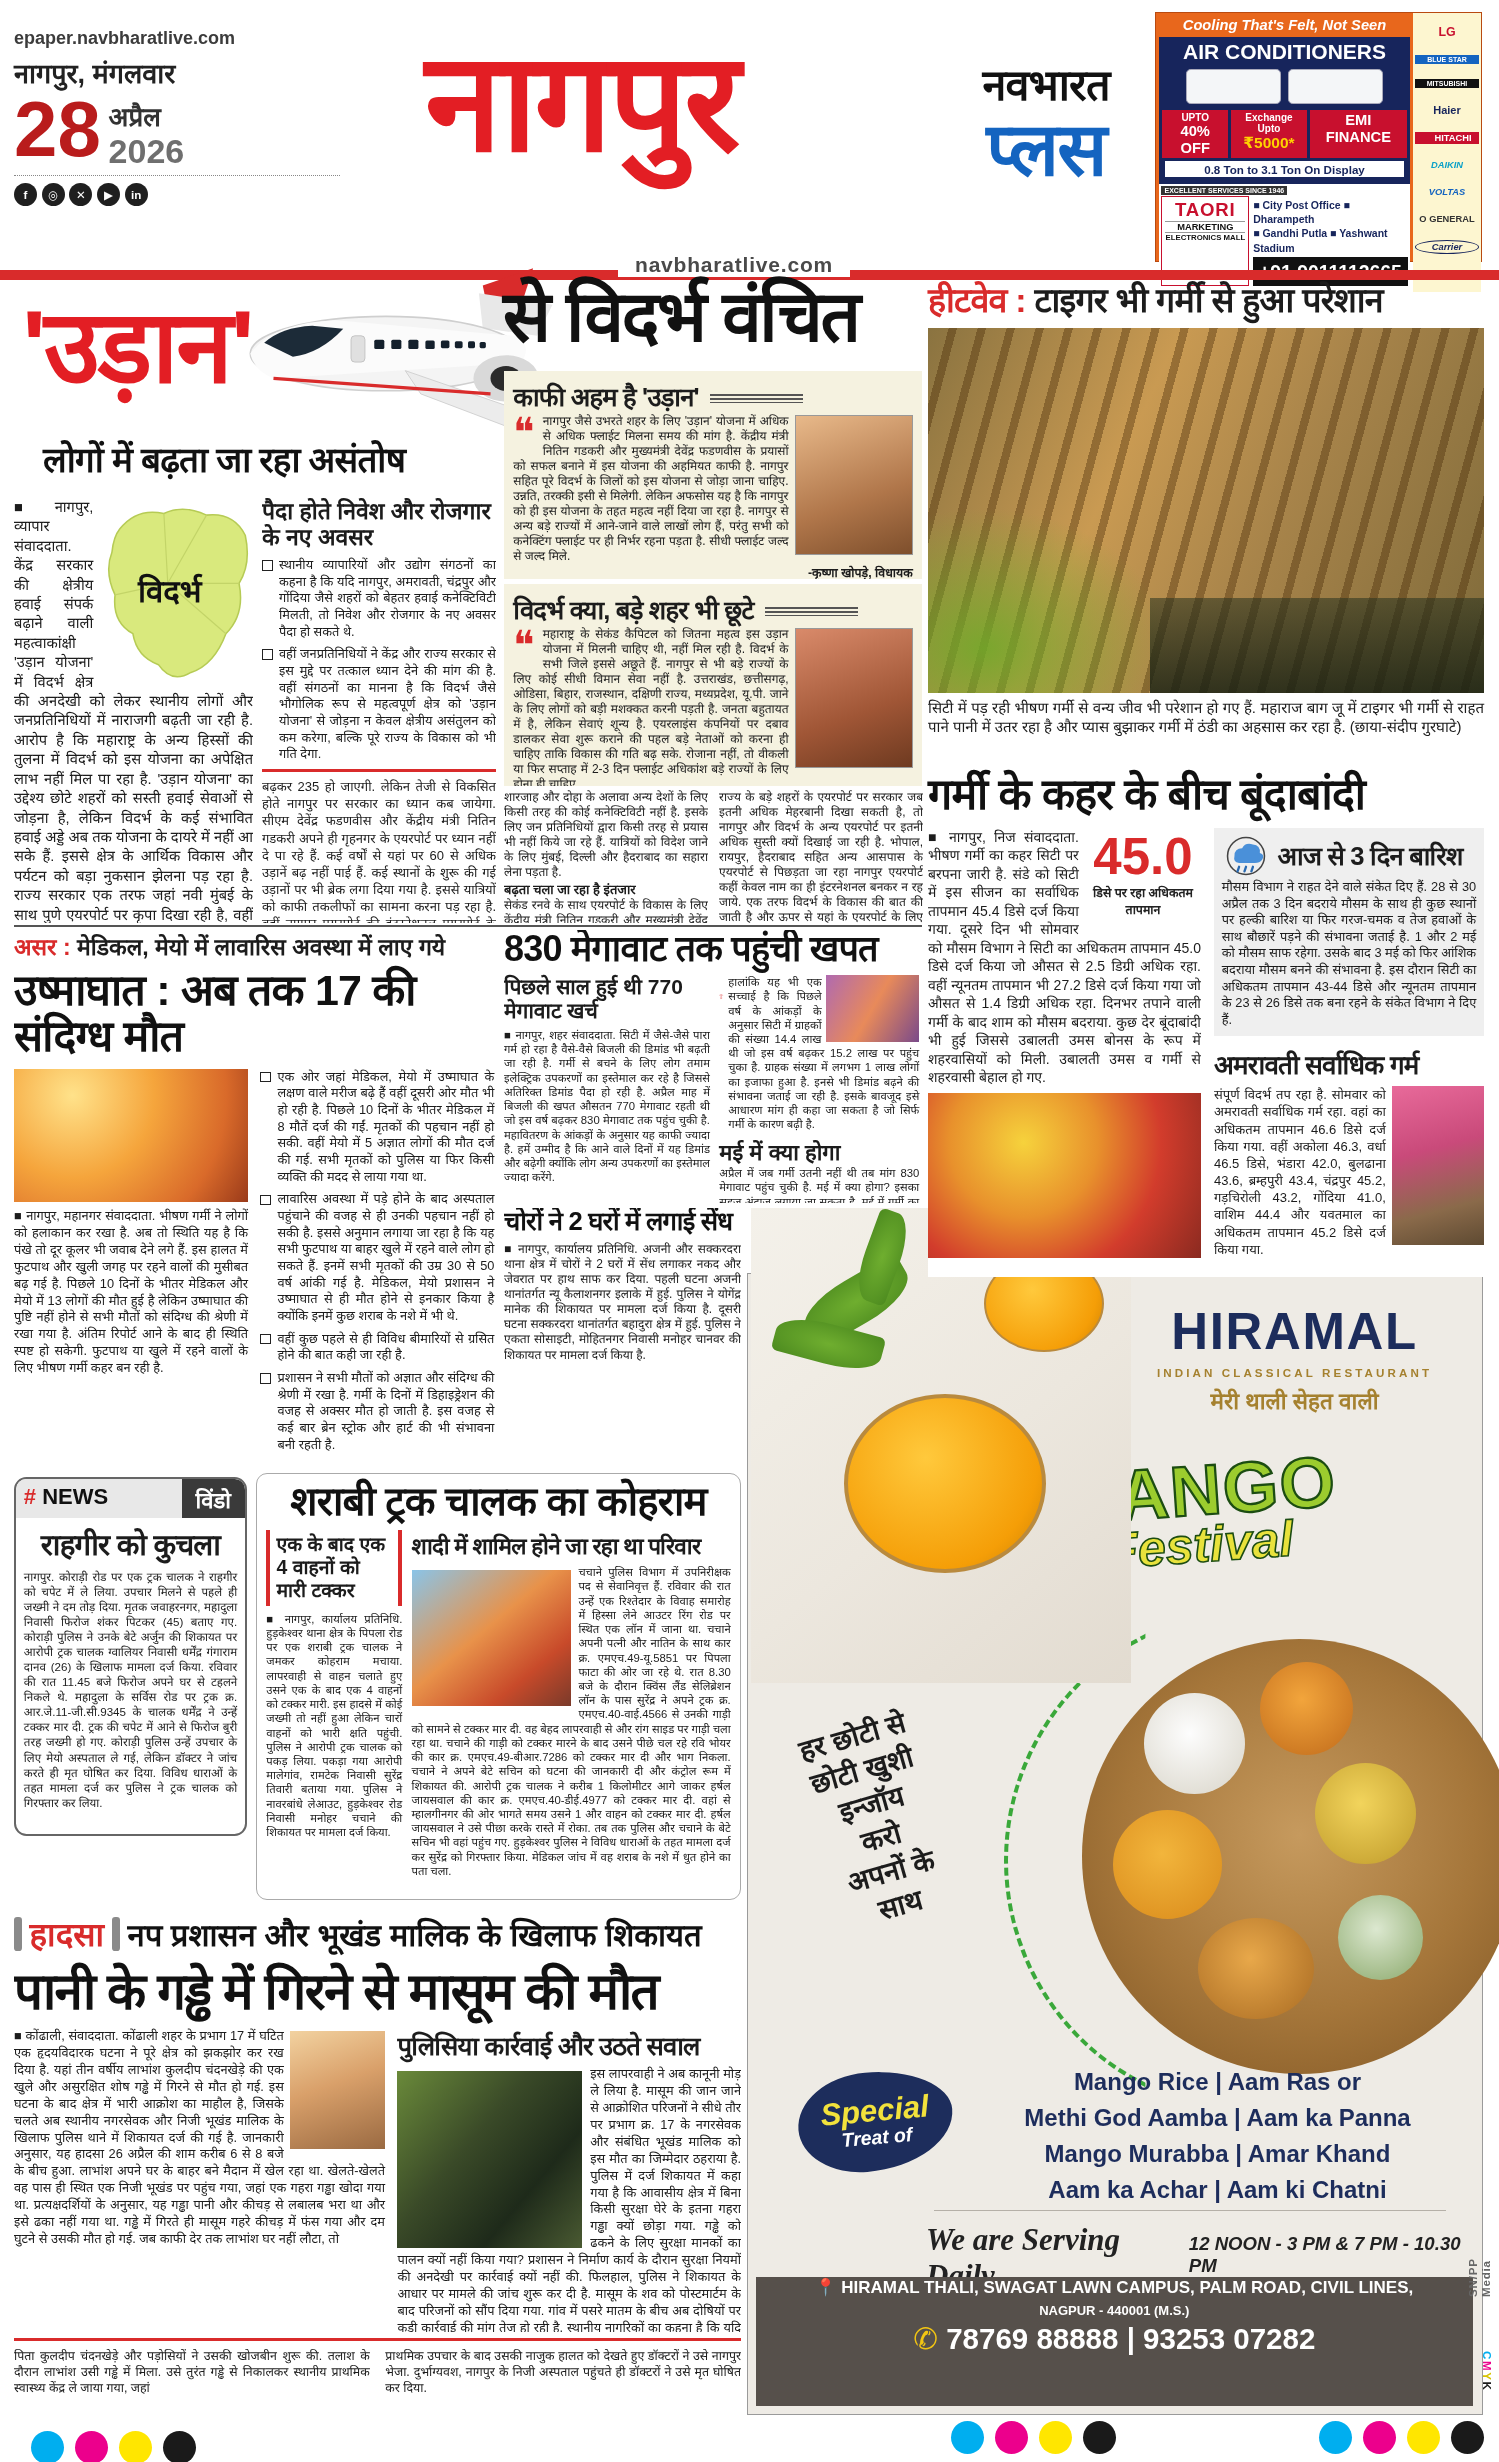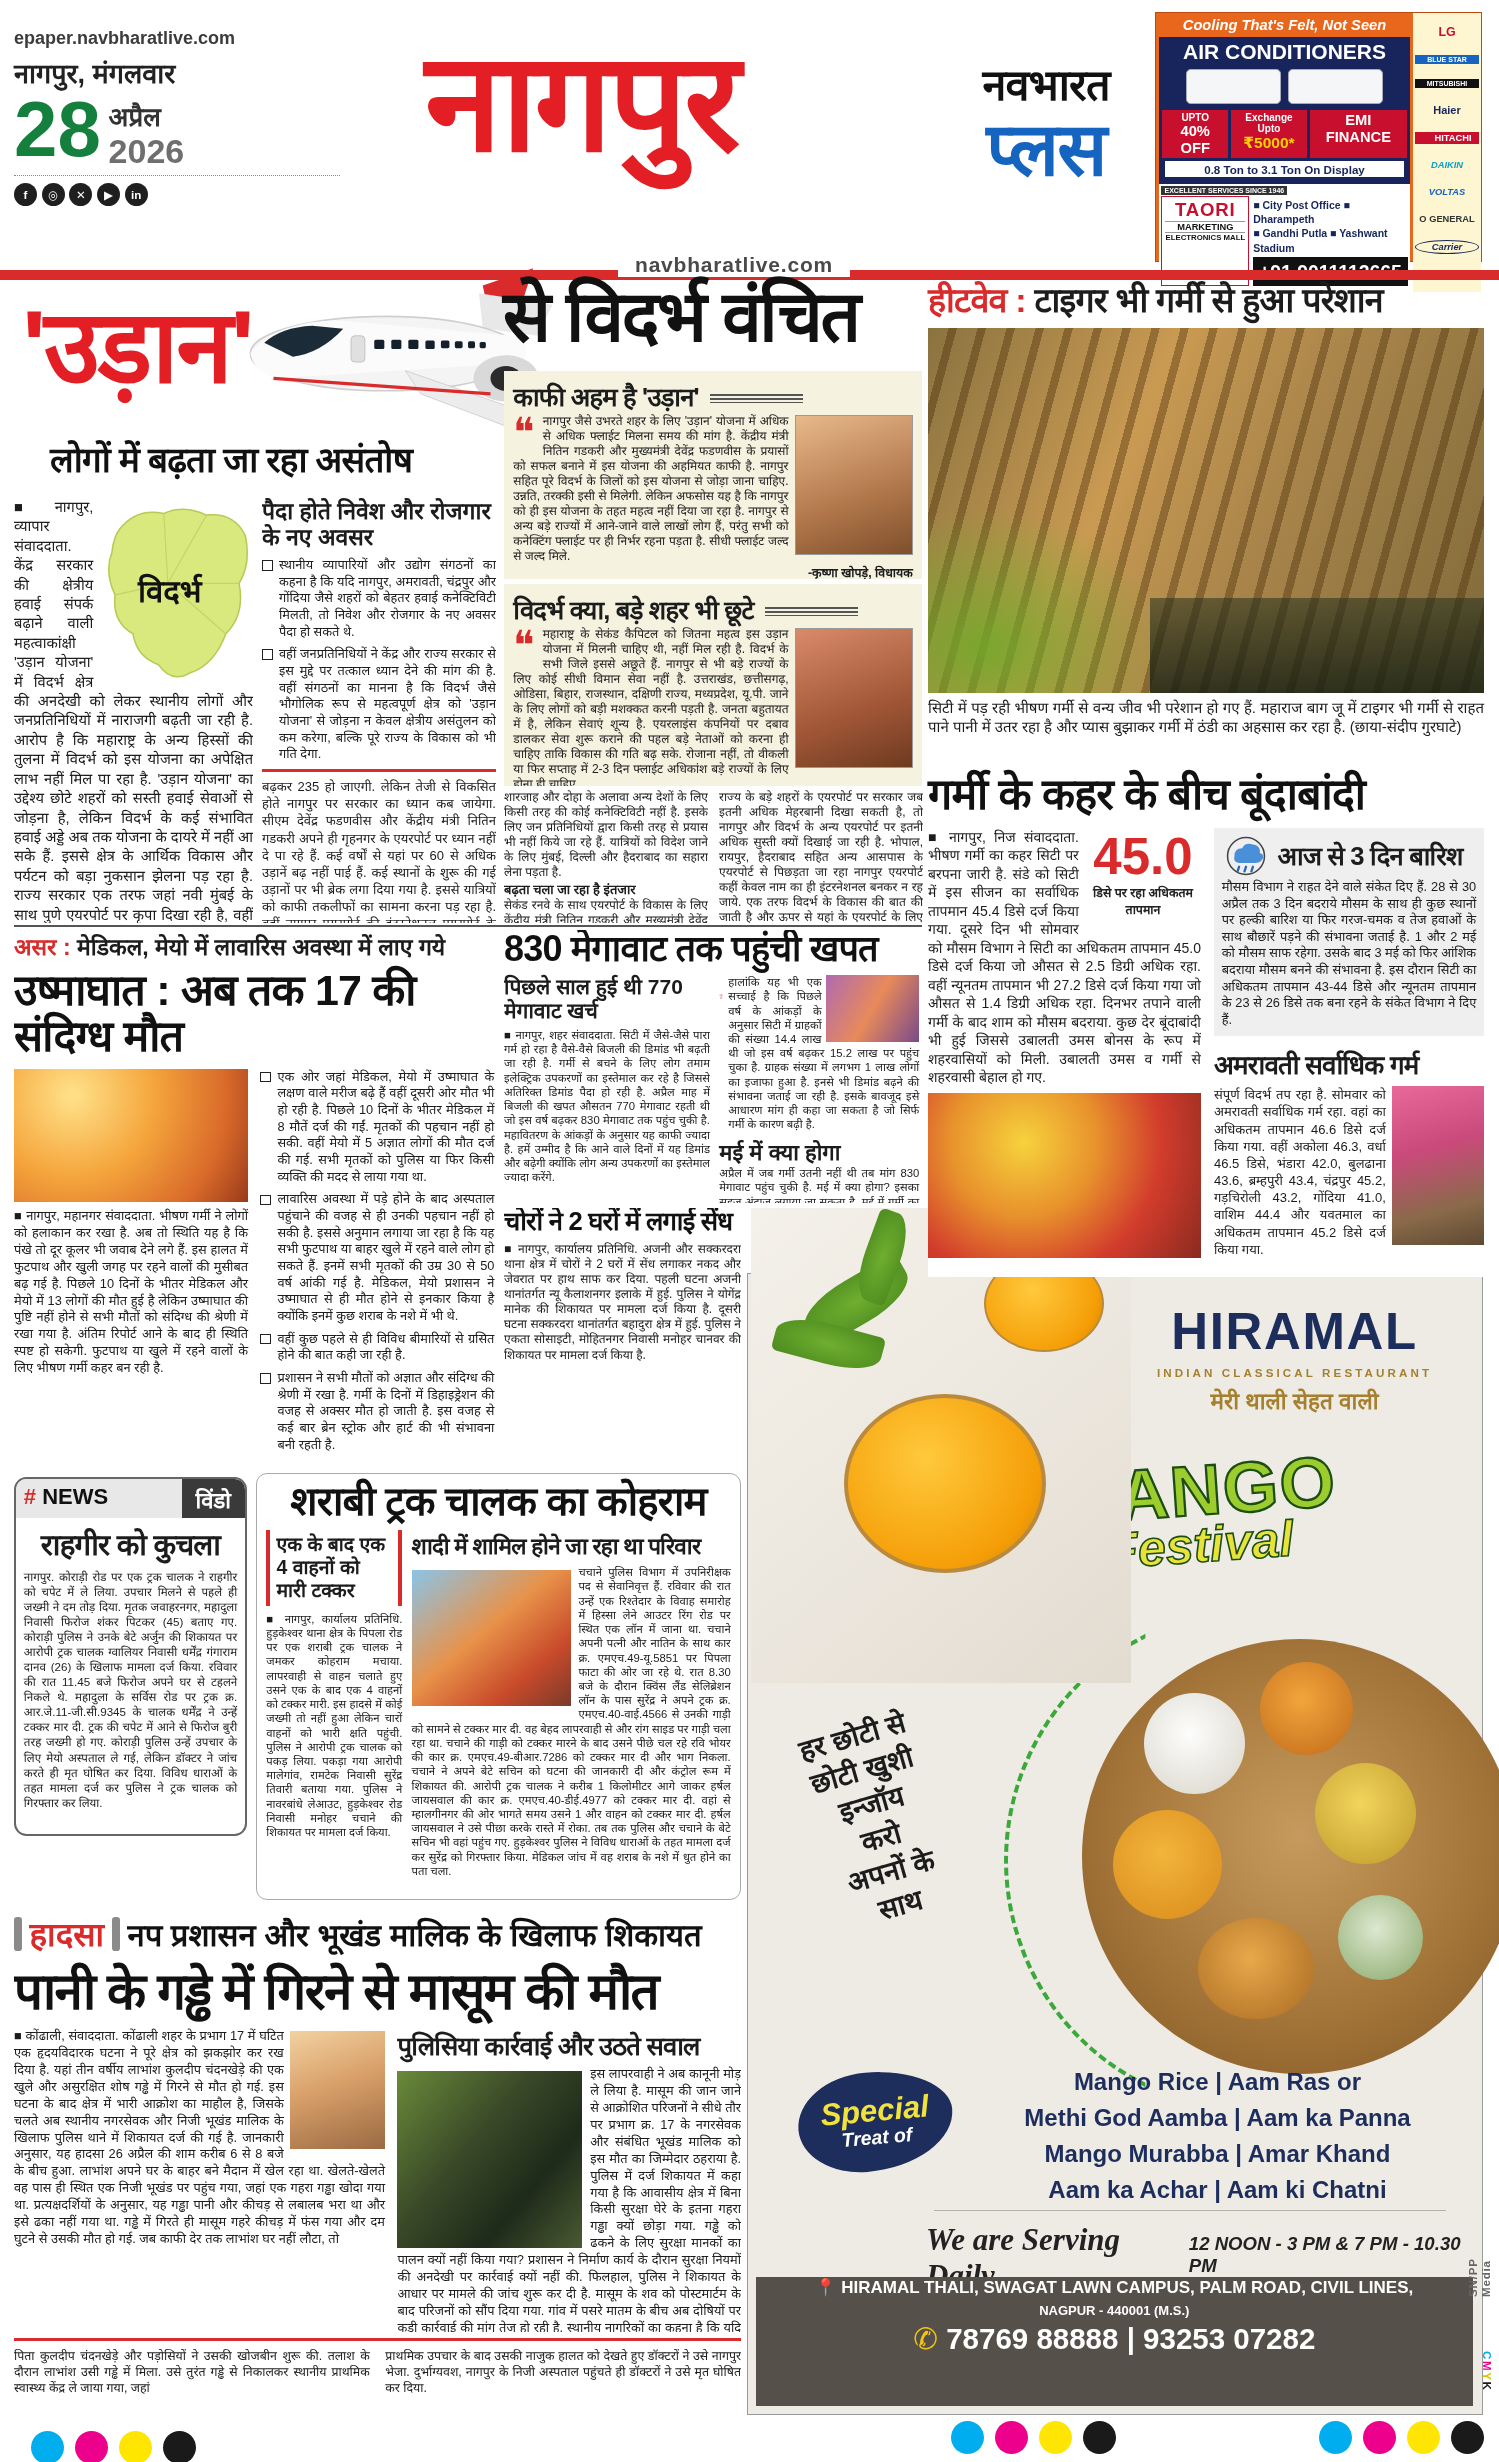--- a/index.html
+++ b/index.html
@@ -8,21 +8,21 @@
   .abs{position:absolute;}
   .jt{text-align:justify;}
   .ph{background:#ccc;position:relative;overflow:hidden;}
   .hdl{font-weight:800;color:#111;line-height:1.08;letter-spacing:-0.8px;}
   .red{color:#d92b2b;}
   
   .mast-left{left:14px;top:28px;width:365px;}
   .site{font-size:18px;color:#3c3c3c;font-weight:bold;}
   .cityday{font-size:27px;font-weight:800;color:#222;margin-top:4.7px;}
   .daterow{display:flex;align-items:flex-start;gap:7.8px;margin-top:3.1px;}
-  .bigdate{font-size:78px;font-weight:800;color:#15803d;line-height:.9;}
+  .bigdate{font-size:78px;font-weight:800;color:#b91c1c;line-height:.9;}
   .monyr{display:flex;flex-direction:column;margin-top:4.7px;}
   .mon{font-size:26px;font-weight:800;color:#333;}
   .yr{font-size:34px;font-weight:800;color:#6f6f6f;line-height:1;}
   .dotted{border-top:1.6px dotted #888;width:326px;margin:6.2px 0;}
   .temprow{display:flex;align-items:center;gap:7.8px;}
   .templabel{font-size:18.6px;font-weight:800;}
   .thermo{width:33px;height:33px;border-radius:50%;background:#f2c513;display:flex;align-items:center;justify-content:center;}
   .thermo i{display:block;width:6.2px;height:18.6px;background:#fff;border-radius:4.7px;position:relative;}
   .thermo i::after{content:'';position:absolute;left:0.8px;bottom:0;width:4.7px;height:11px;background:#d92b2b;border-radius:3.1px;}
   .tval{font-size:26px;font-weight:800;color:#222;line-height:1;}
@@ -68,21 +68,21 @@
   .acbrands .brand-item:nth-child(6){color:#0aa0c8;font-style:italic;}
   .acbrands .brand-item:nth-child(7){color:#1464c0;font-style:italic;}
   .acbrands .brand-item:nth-child(9){color:#17255c;font-style:italic;border:0.8px solid #17255c;border-radius:50%;}
   .acbrands .brand-item:nth-child(10){color:#1464c0;}
   
   .redband{left:0;top:270px;width:1499px;height:10px;background:#d92b2b;}
   .domainbox{left:618px;top:253px;background:#fff;padding:0 17px;font-size:21px;font-weight:800;color:#4a4a4a;letter-spacing:0.8px;}
   
   .udaanword{left:22px;top:296px;font-size:102px;font-weight:900;color:#e31e24;letter-spacing:-2.3px;line-height:1;}
   .plane{left:227px;top:262px;width:341px;height:194px;}
-  .udaansub{left:50px;top:441px;width:473px;font-size:35px;}
+  .udaansub{left:43px;top:441px;width:473px;font-size:35px;}
   .col{box-sizing:border-box;overflow:hidden;}
   .body{font-size:14.7px;line-height:1.32;}
   .small{font-size:12px;line-height:1.25;}
   .c1{left:14px;top:498px;width:239px;height:425px;}
   .c2{left:262px;top:498px;width:234px;height:425px;}
   .vmap{float:right;width:155px;height:190px;margin:0 0 3.1px 4.7px;position:relative;}
   .vmap .lbl{position:absolute;top:71px;left:40px;font-size:31px;font-weight:900;color:#111;}
   .c2head{font-size:23px;font-weight:800;line-height:1.15;margin-bottom:6.2px;}
   .bullet-item{position:relative;padding-left:17px;font-size:12.8px;line-height:1.3;text-align:justify;margin-bottom:6.2px;}
   .bullet-item::before{content:'';position:absolute;left:0;top:3.1px;width:8.5px;height:8.5px;border:1.9px solid #222;}

